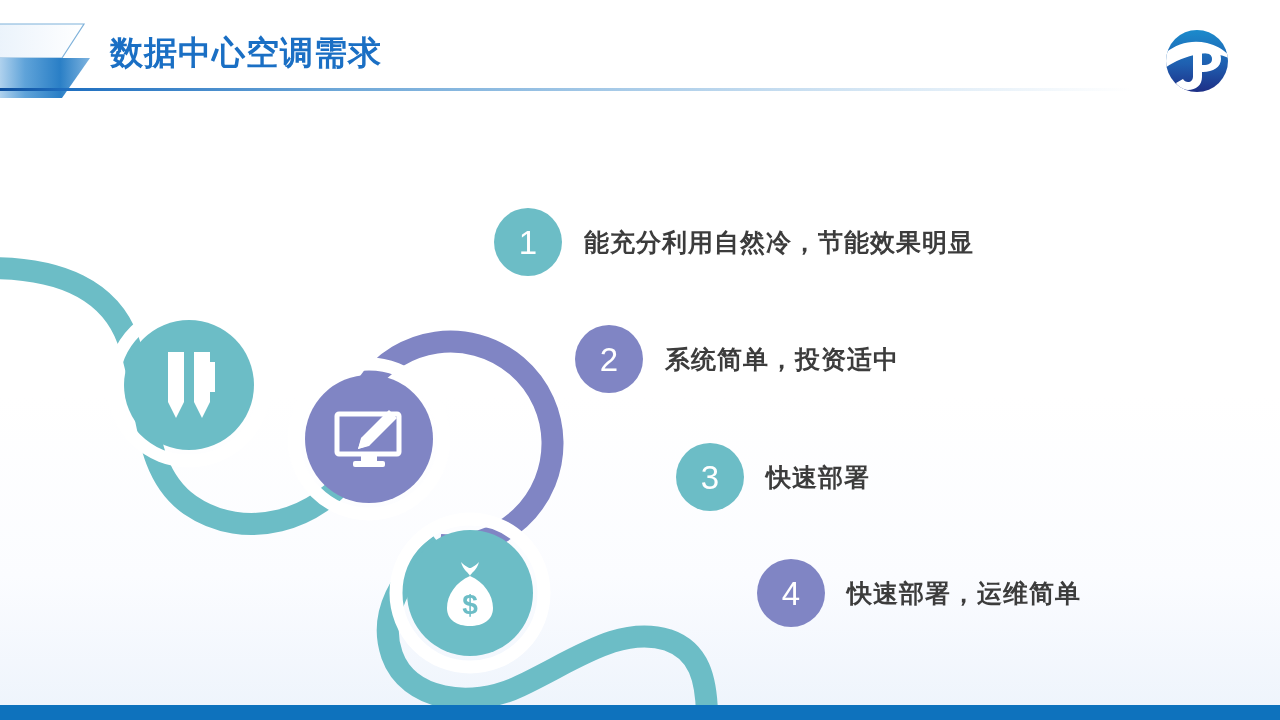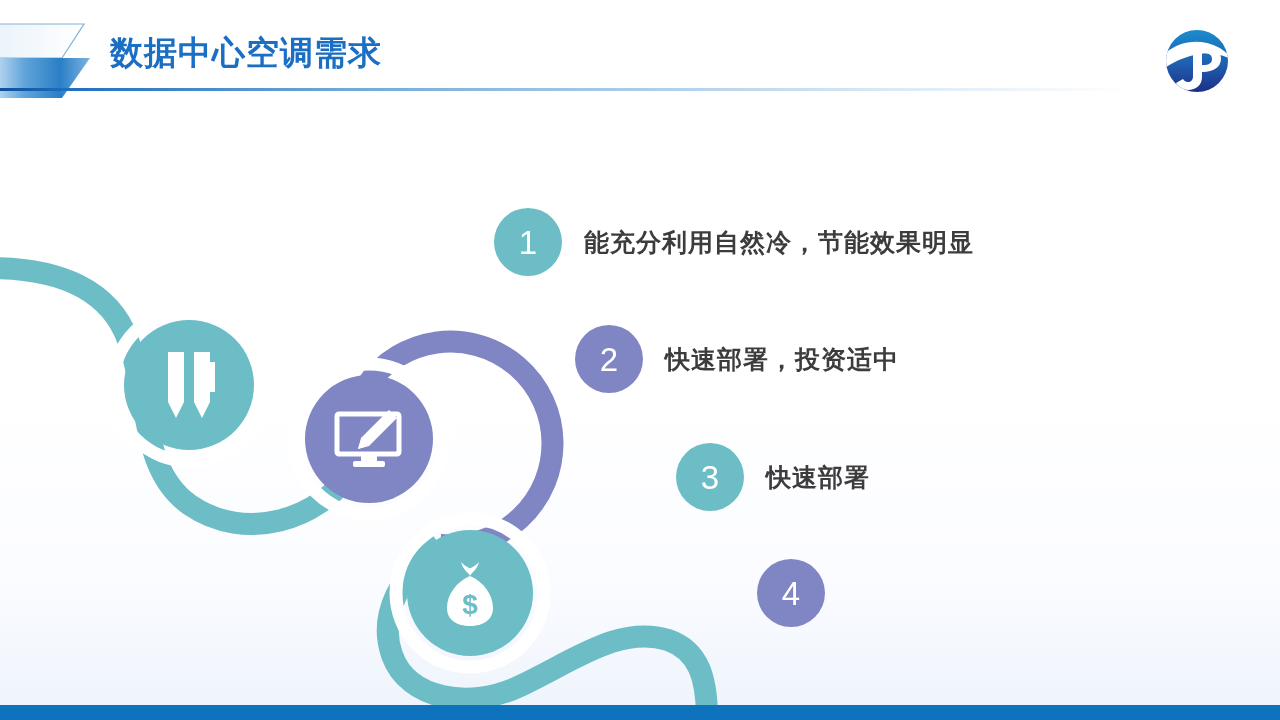--- a/index.html
+++ b/index.html
@@ -223,26 +223,27 @@
     </svg>
   </div>
 
   <div class="item" id="item-1">
     <div class="num-badge teal">1</div>
     <div class="item-text">能充分利用自然冷，节能效果明显</div>
   </div>
 
   <div class="item" id="item-2">
     <div class="num-badge purple">2</div>
-    <div class="item-text">快速部署，投资适中</div>
+    <div class="item-text">系统简单，投资适中</div>
   </div>
 
   <div class="item" id="item-3">
     <div class="num-badge teal">3</div>
     <div class="item-text">快速部署</div>
   </div>
 
   <div class="item" id="item-4">
     <div class="num-badge purple">4</div>
+    <div class="item-text">快速部署，运维简单</div>
   </div>
 
   <div class="bottom-bar"></div>
 </div>
 
 </body></html>

